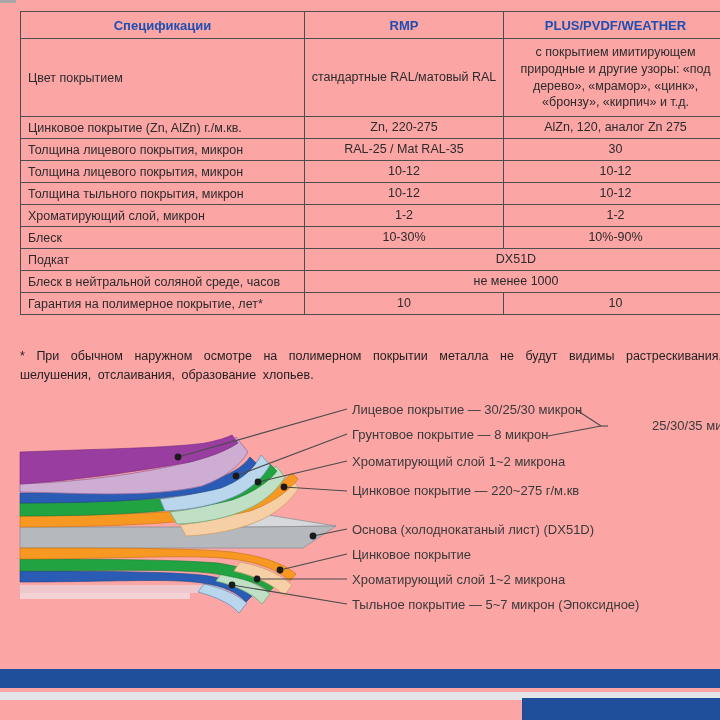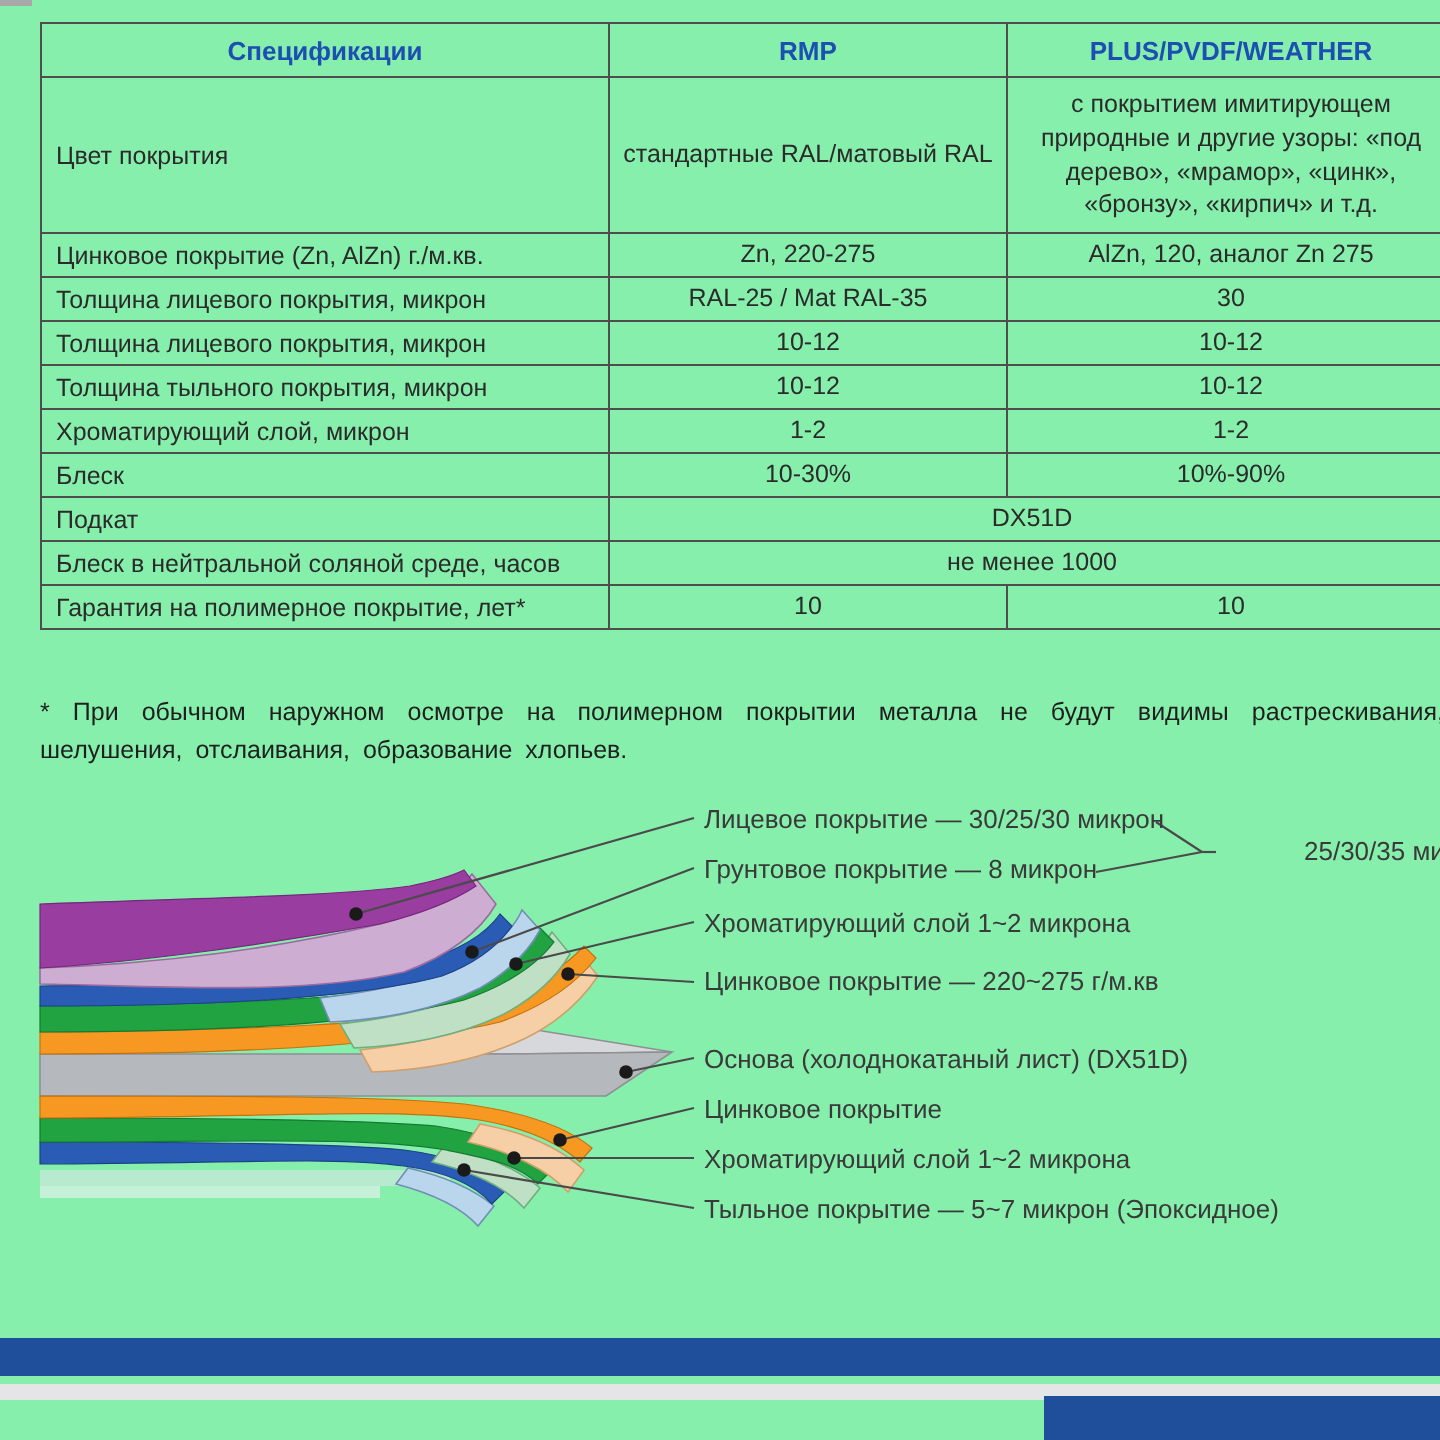--- a/index.html
+++ b/index.html
@@ -1,18 +1,18 @@
 <!DOCTYPE html>
 <html><head>
 <meta charset="utf-8">
 <style>
   * { margin:0; padding:0; box-sizing:border-box; }
   body { background:#fff; }
   .page {
-    position:relative; width:720px; height:720px; background:#86efac;
+    position:relative; width:720px; height:720px; background:#fca5a5;
     font-family:"Liberation Sans", sans-serif; overflow:hidden; color:#2b2b2b;
   }
   
   table.spec {
     position:absolute; left:20px; top:11px; width:707px;
     border-collapse:collapse; table-layout:fixed; font-size:12.5px;
   }
   table.spec col.c1 { width:284px; }
   table.spec col.c2 { width:199px; }
   table.spec col.c3 { width:224px; }
@@ -51,21 +51,21 @@
         <col class="c2">
         <col class="c3">
       </colgroup>
     <tbody>
         <tr>
       <th style="color: rgb(29, 79, 179);">Спецификации</th>
       <th style="color: rgb(29, 79, 179);">RMP</th>
       <th style="color: rgb(29, 79, 179);">PLUS/PVDF/WEATHER</th>
     </tr>
     <tr class="tall">
-      <td class="lbl">Цвет покрытия</td>
+      <td class="lbl">Цвет покрытием</td>
       <td class="val">стандартные RAL/матовый RAL</td>
       <td class="val">с покрытием имитирующем природные и другие узоры: «под дерево», «мрамор», «цинк», «бронзу», «кирпич» и т.д.</td>
     </tr>
     <tr class="std">
       <td class="lbl">Цинковое покрытие (Zn, AlZn) г./м.кв.</td>
       <td class="val">Zn, 220-275</td>
       <td class="val">AlZn, 120, аналог Zn 275</td>
     </tr>
     <tr class="std">
       <td class="lbl">Толщина лицевого покрытия, микрон</td>

